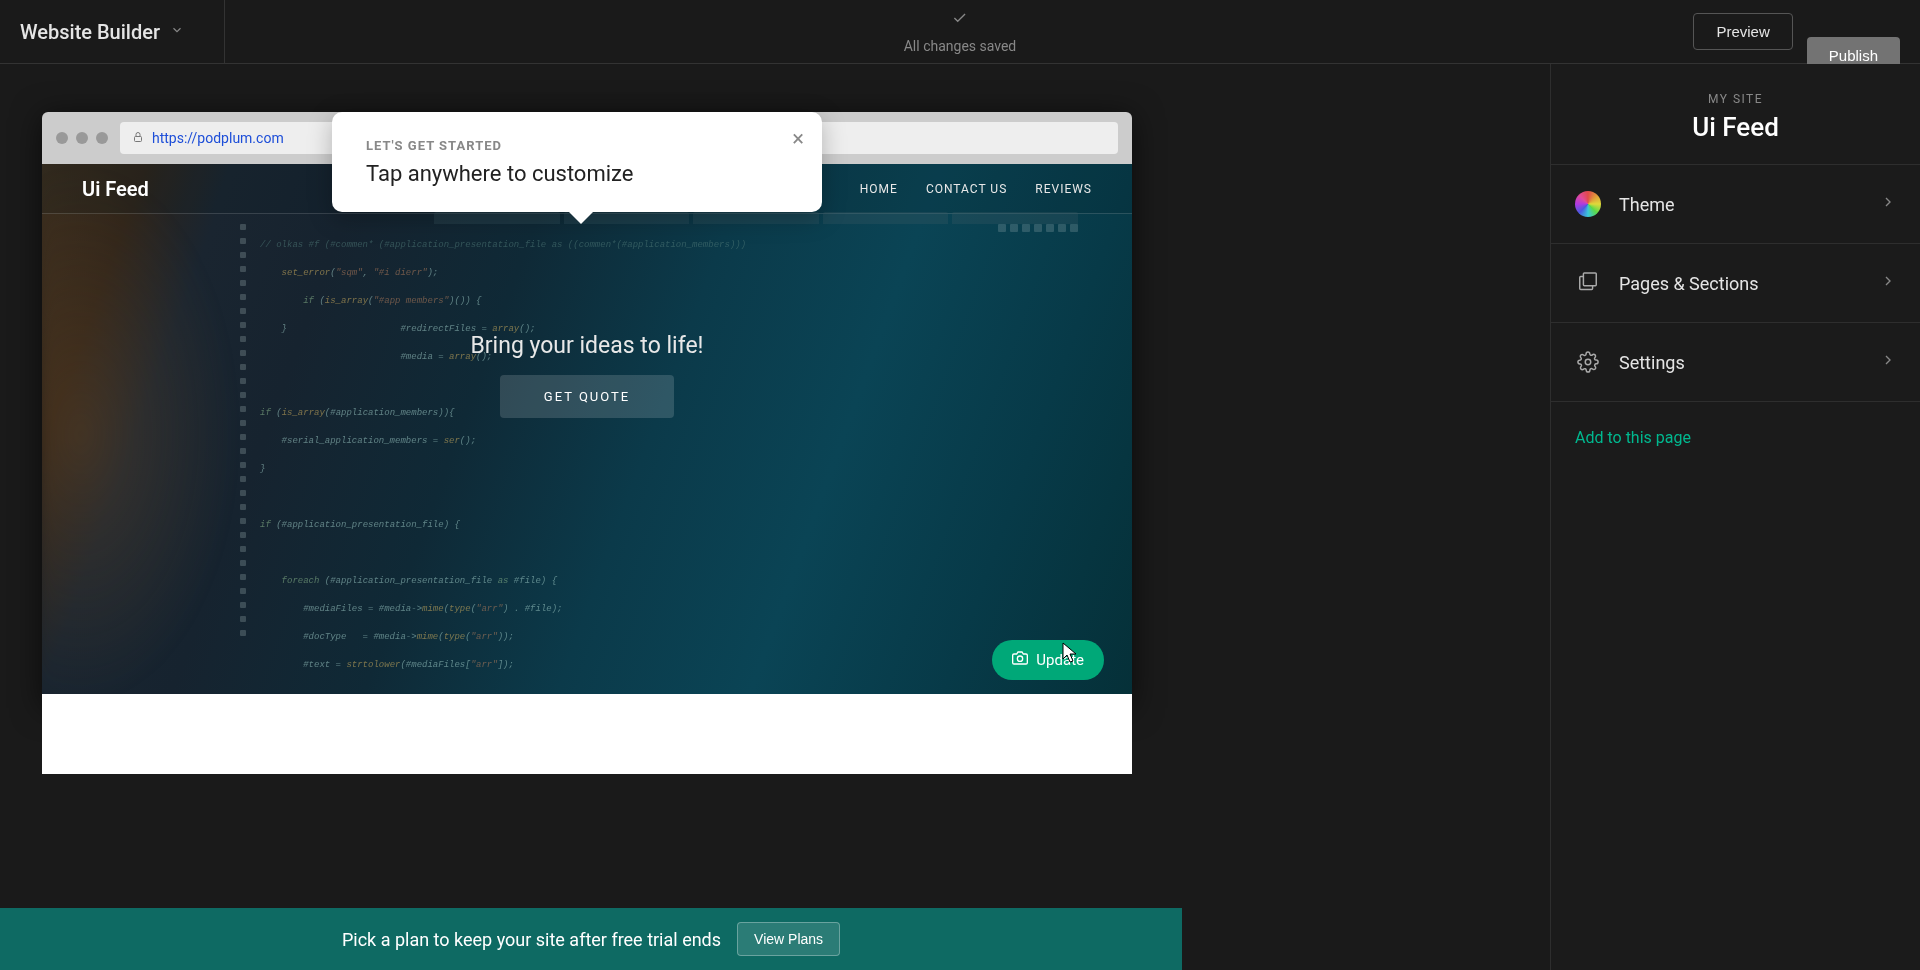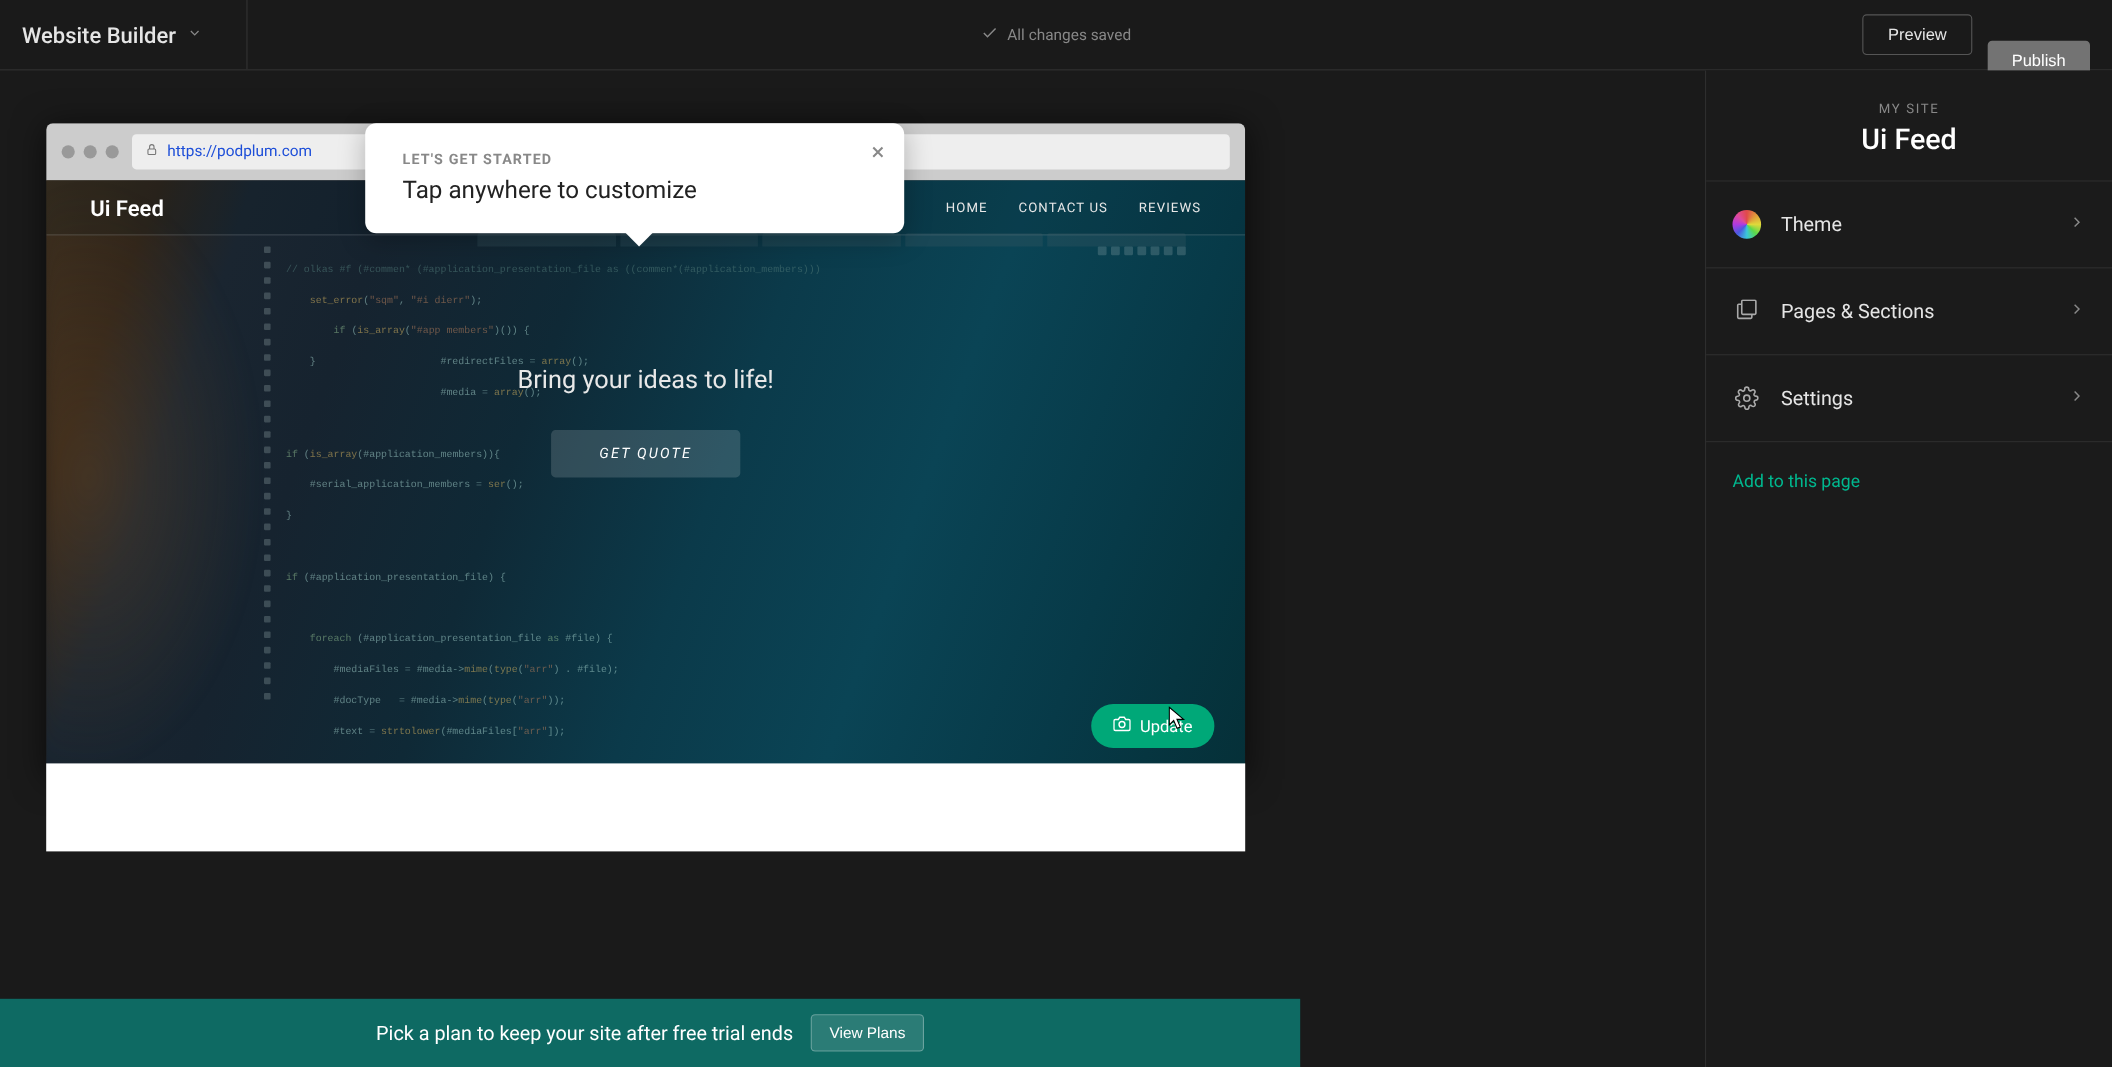--- a/index.html
+++ b/index.html
@@ -39,20 +39,21 @@
       color: #888;
       font-size: 14px;
     }
     .header-center {
       display: flex;
       align-items: center;
       gap: 8px;
       position: absolute;
       left: 50%;
       transform: translateX(-50%);
+      flex-direction: column;
     }
     .check-icon {
       color: #888;
       font-size: 16px;
     }
     .save-status {
       color: #888;
       font-size: 14px;
     }
     .header-right {
@@ -193,21 +194,21 @@
       right: 4%;
       bottom: 0;
       opacity: 0.55;
       font-family: "Courier New", monospace;
       font-size: 9px;
       line-height: 14px;
       color: #9ecbc6;
       overflow: hidden;
       white-space: pre;
     }
-    .code-bg .l { display: block; }
+    .code-bg .l { display: block; font-style: italic; }
     .code-bg .fn { color: #d4b25f; }
     .code-bg .kw { color: #8fbc8f; }
     .code-bg .str { color: #b87f5c; }
     .code-bg .cm { color: #507a78; }
 
     .gutter {
       position: absolute;
       top: 60px;
       left: 18.2%;
       bottom: 0;
@@ -271,29 +272,28 @@
       letter-spacing: 0.5px;
       text-shadow: 0 2px 8px rgba(0,0,0,0.4);
     }
     .hero-subtitle {
       margin-top: 18px;
       font-size: 23px;
       color: #e8e8e8;
     }
     .hero-cta {
       display: inline-block;
-      margin-top: 32px;
+      margin-top: 16px;
       padding: 14px 44px;
       background: rgba(255,255,255,0.15);
       color: #fff;
       font-size: 13px;
       letter-spacing: 2px;
       border-radius: 4px;
       text-transform: uppercase;
-      font-style: italic;
     }
 
     
     .update-btn {
       position: absolute;
       bottom: 24px;
       right: 28px;
       background: #00a878;
       color: #fff;
       padding: 10px 20px;

